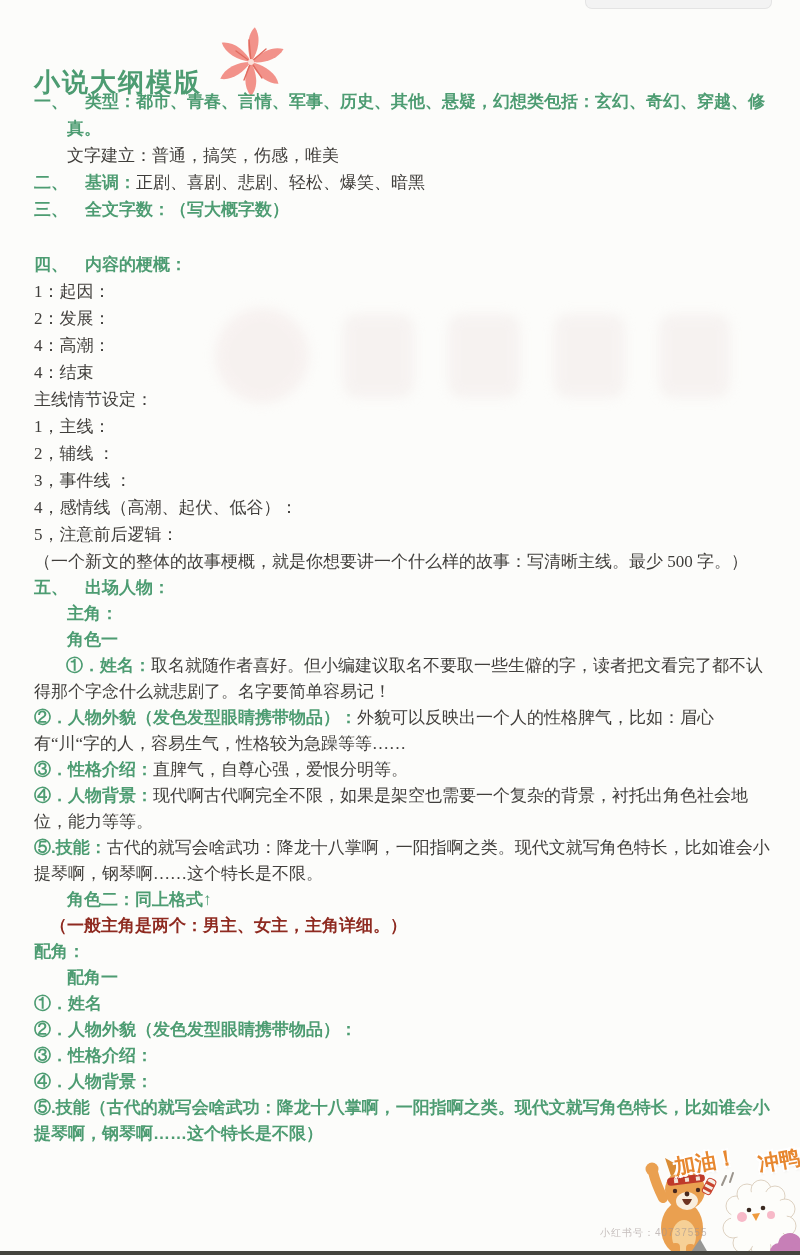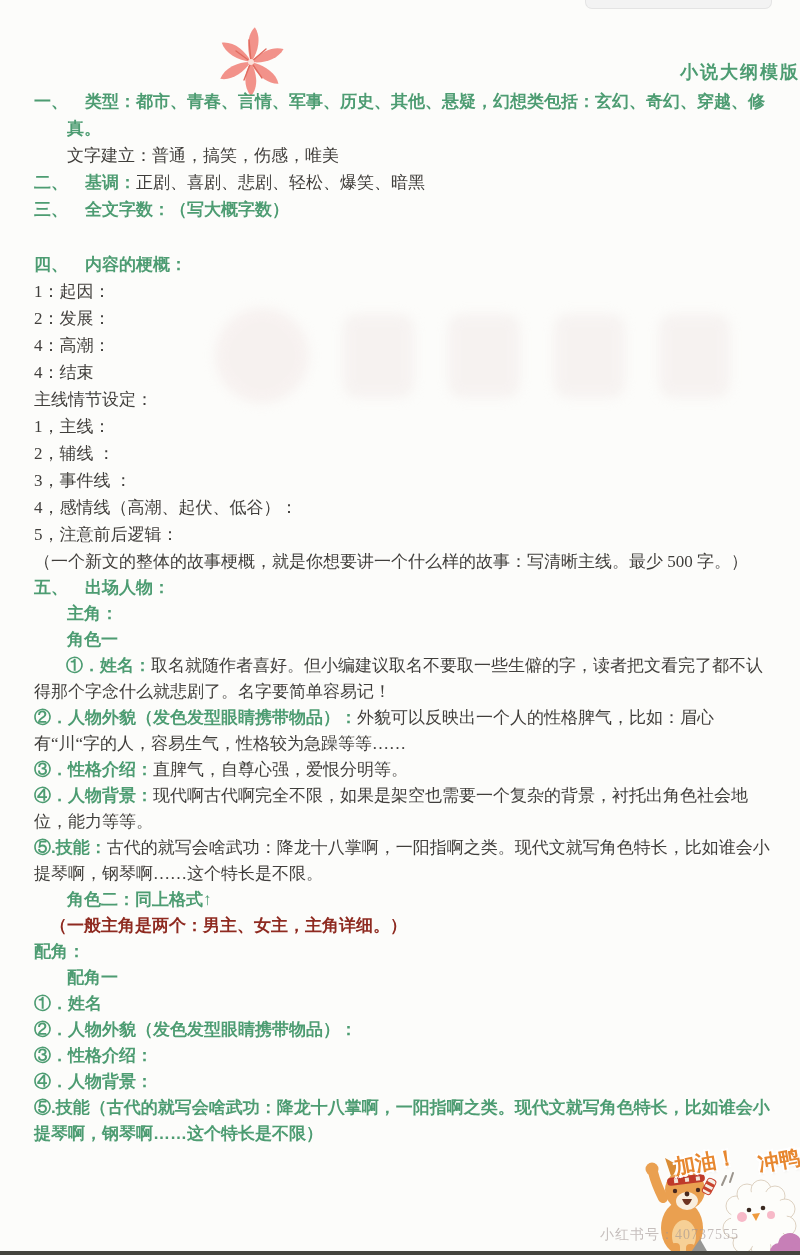--- a/index.html
+++ b/index.html
@@ -2,43 +2,43 @@
 <html><head>
 <meta charset="utf-8">
 <style>
   html,body{margin:0;padding:0;background:#ffffff;}
   .page{position:relative;width:800px;height:1260px;background:#fcfcfa;overflow:hidden;
         font-family:"Liberation Serif",serif;}
   
   .top-artifact{position:absolute;left:585px;top:0;width:185px;height:8px;background:#f3f3f3;
         border:1px solid #e4e4e4;border-top:none;border-radius:0 0 7px 7px;}
   
-  .title{position:absolute;left:0;top:48px;width:100%;text-align:right;padding-left:34px;
-        box-sizing:border-box;font-size:18px;letter-spacing:2px;font-weight:bold;color:#4d9c72;
+  .title{position:absolute;left:0;top:48px;width:100%;text-align:left;padding-left:34px;
+        box-sizing:border-box;font-size:26px;letter-spacing:2px;font-weight:bold;color:#4d9c72;
         font-family:"Liberation Sans",sans-serif;}
   .flower{position:absolute;left:218px;top:24px;}
   
   #doc{position:absolute;left:0;top:88px;width:800px;padding:0 26px 0 34px;box-sizing:border-box;}
   .line{font-size:17px;line-height:27px;margin:0;}
   .line.tight{line-height:26px;}
   .seg-g{color:#4d9c72;font-weight:bold;font-family:"Liberation Sans",sans-serif;}
   .seg-k{color:#403e3b;}
   .seg-r{color:#8e2a20;font-weight:bold;font-family:"Liberation Sans",sans-serif;margin-left:16px;}
   .hang{padding-left:33px;text-indent:-33px;}
   .ind{padding-left:33px;}
   .fi{text-indent:32px;}
   .gap{margin-top:28px;}
   
   .wm-center{position:absolute;left:215px;top:298px;width:515px;height:115px;display:flex;
         align-items:center;gap:34px;pointer-events:none;}
   .wm-blob{width:72px;height:84px;background:#f1e9e8;opacity:.5;filter:blur(6px);border-radius:14px;}
   .wm-blob.big{width:95px;height:95px;border-radius:50%;background:#f2e7e6;}
   
-  .wm-footer{position:absolute;left:600px;top:1226px;font-size:14px;letter-spacing:1px;
-        color:rgba(160,148,146,.6);z-index:3;font-family:Liberation Serif, serif;}
+  .wm-footer{position:absolute;left:600px;top:1226px;font-size:10px;letter-spacing:1px;
+        color:rgba(160,148,146,.6);z-index:3;font-family:Liberation Sans, sans-serif;}
   
   .sticker{position:absolute;left:630px;top:1146px;width:170px;height:112px;z-index:2;}
   .sticker-art{position:absolute;left:0;top:0;}
   .stk-txt{position:absolute;font-family:"Liberation Sans",sans-serif;font-weight:bold;
         font-size:21px;color:#e7872f;transform:rotate(-10deg);white-space:nowrap;
         text-shadow:-2px -2px 0 #fff,2px -2px 0 #fff,-2px 2px 0 #fff,2px 2px 0 #fff,0 2px 3px rgba(0,0,0,.10);}
   .stk-txt.t1{left:44px;top:2px;}
   .stk-txt.t2{left:128px;top:0;}
   
   .bottom-edge{position:absolute;left:0;top:1251px;width:800px;height:4px;background:#44443e;z-index:4;}

